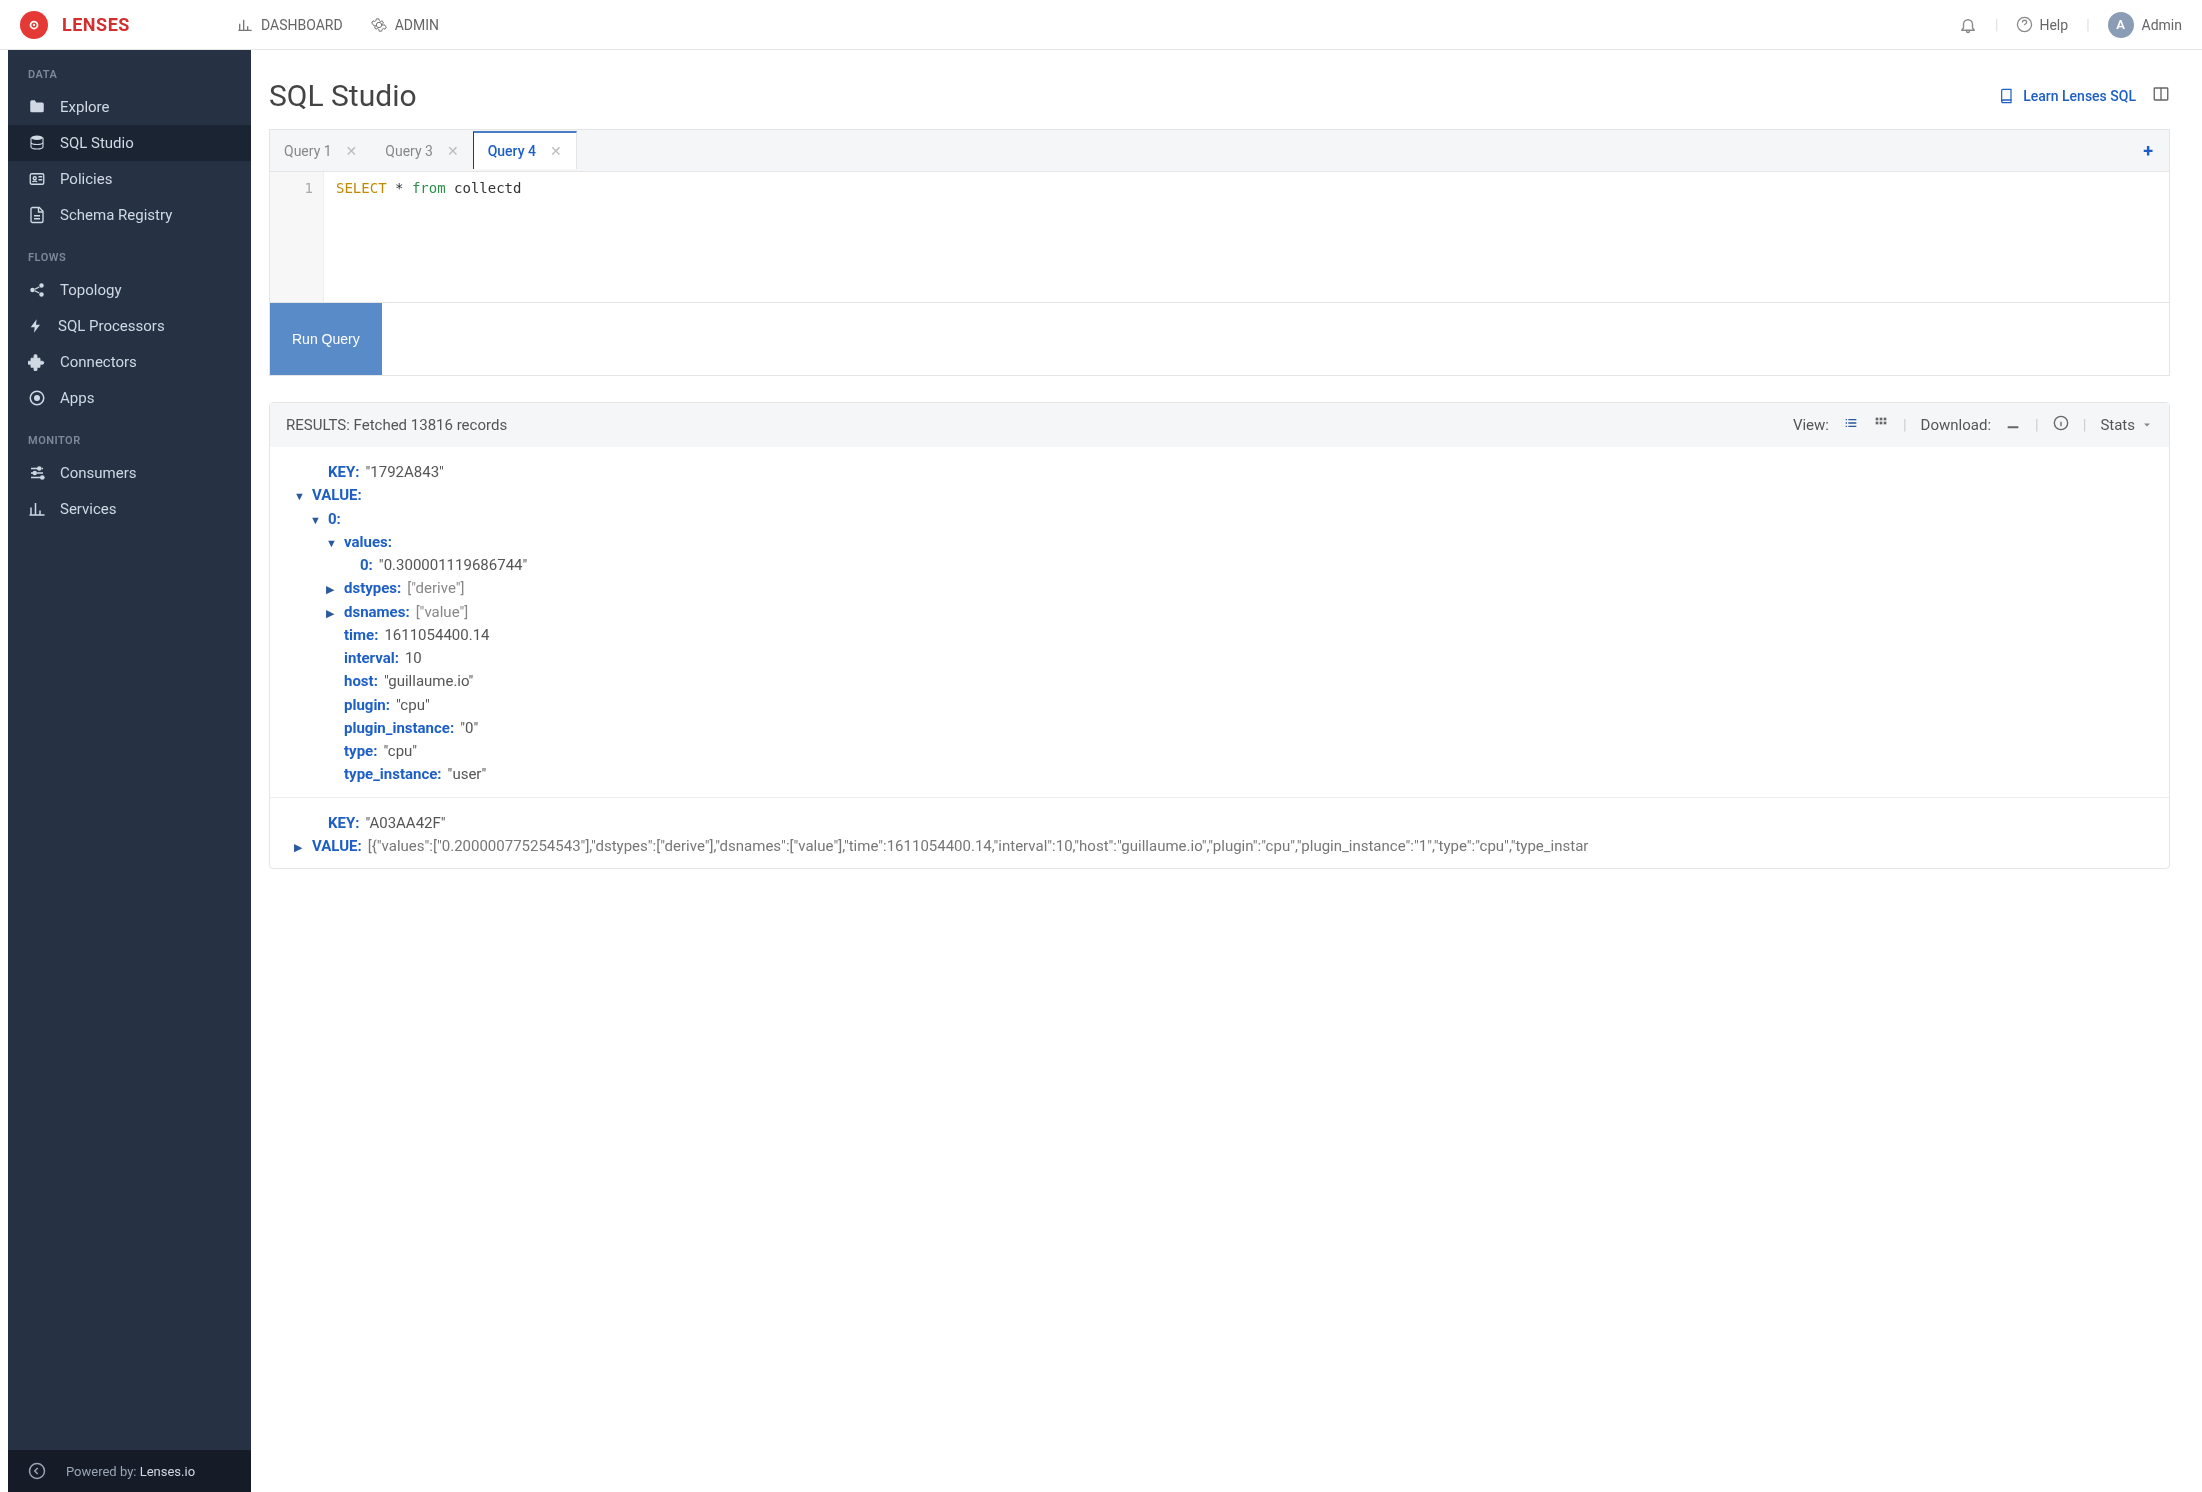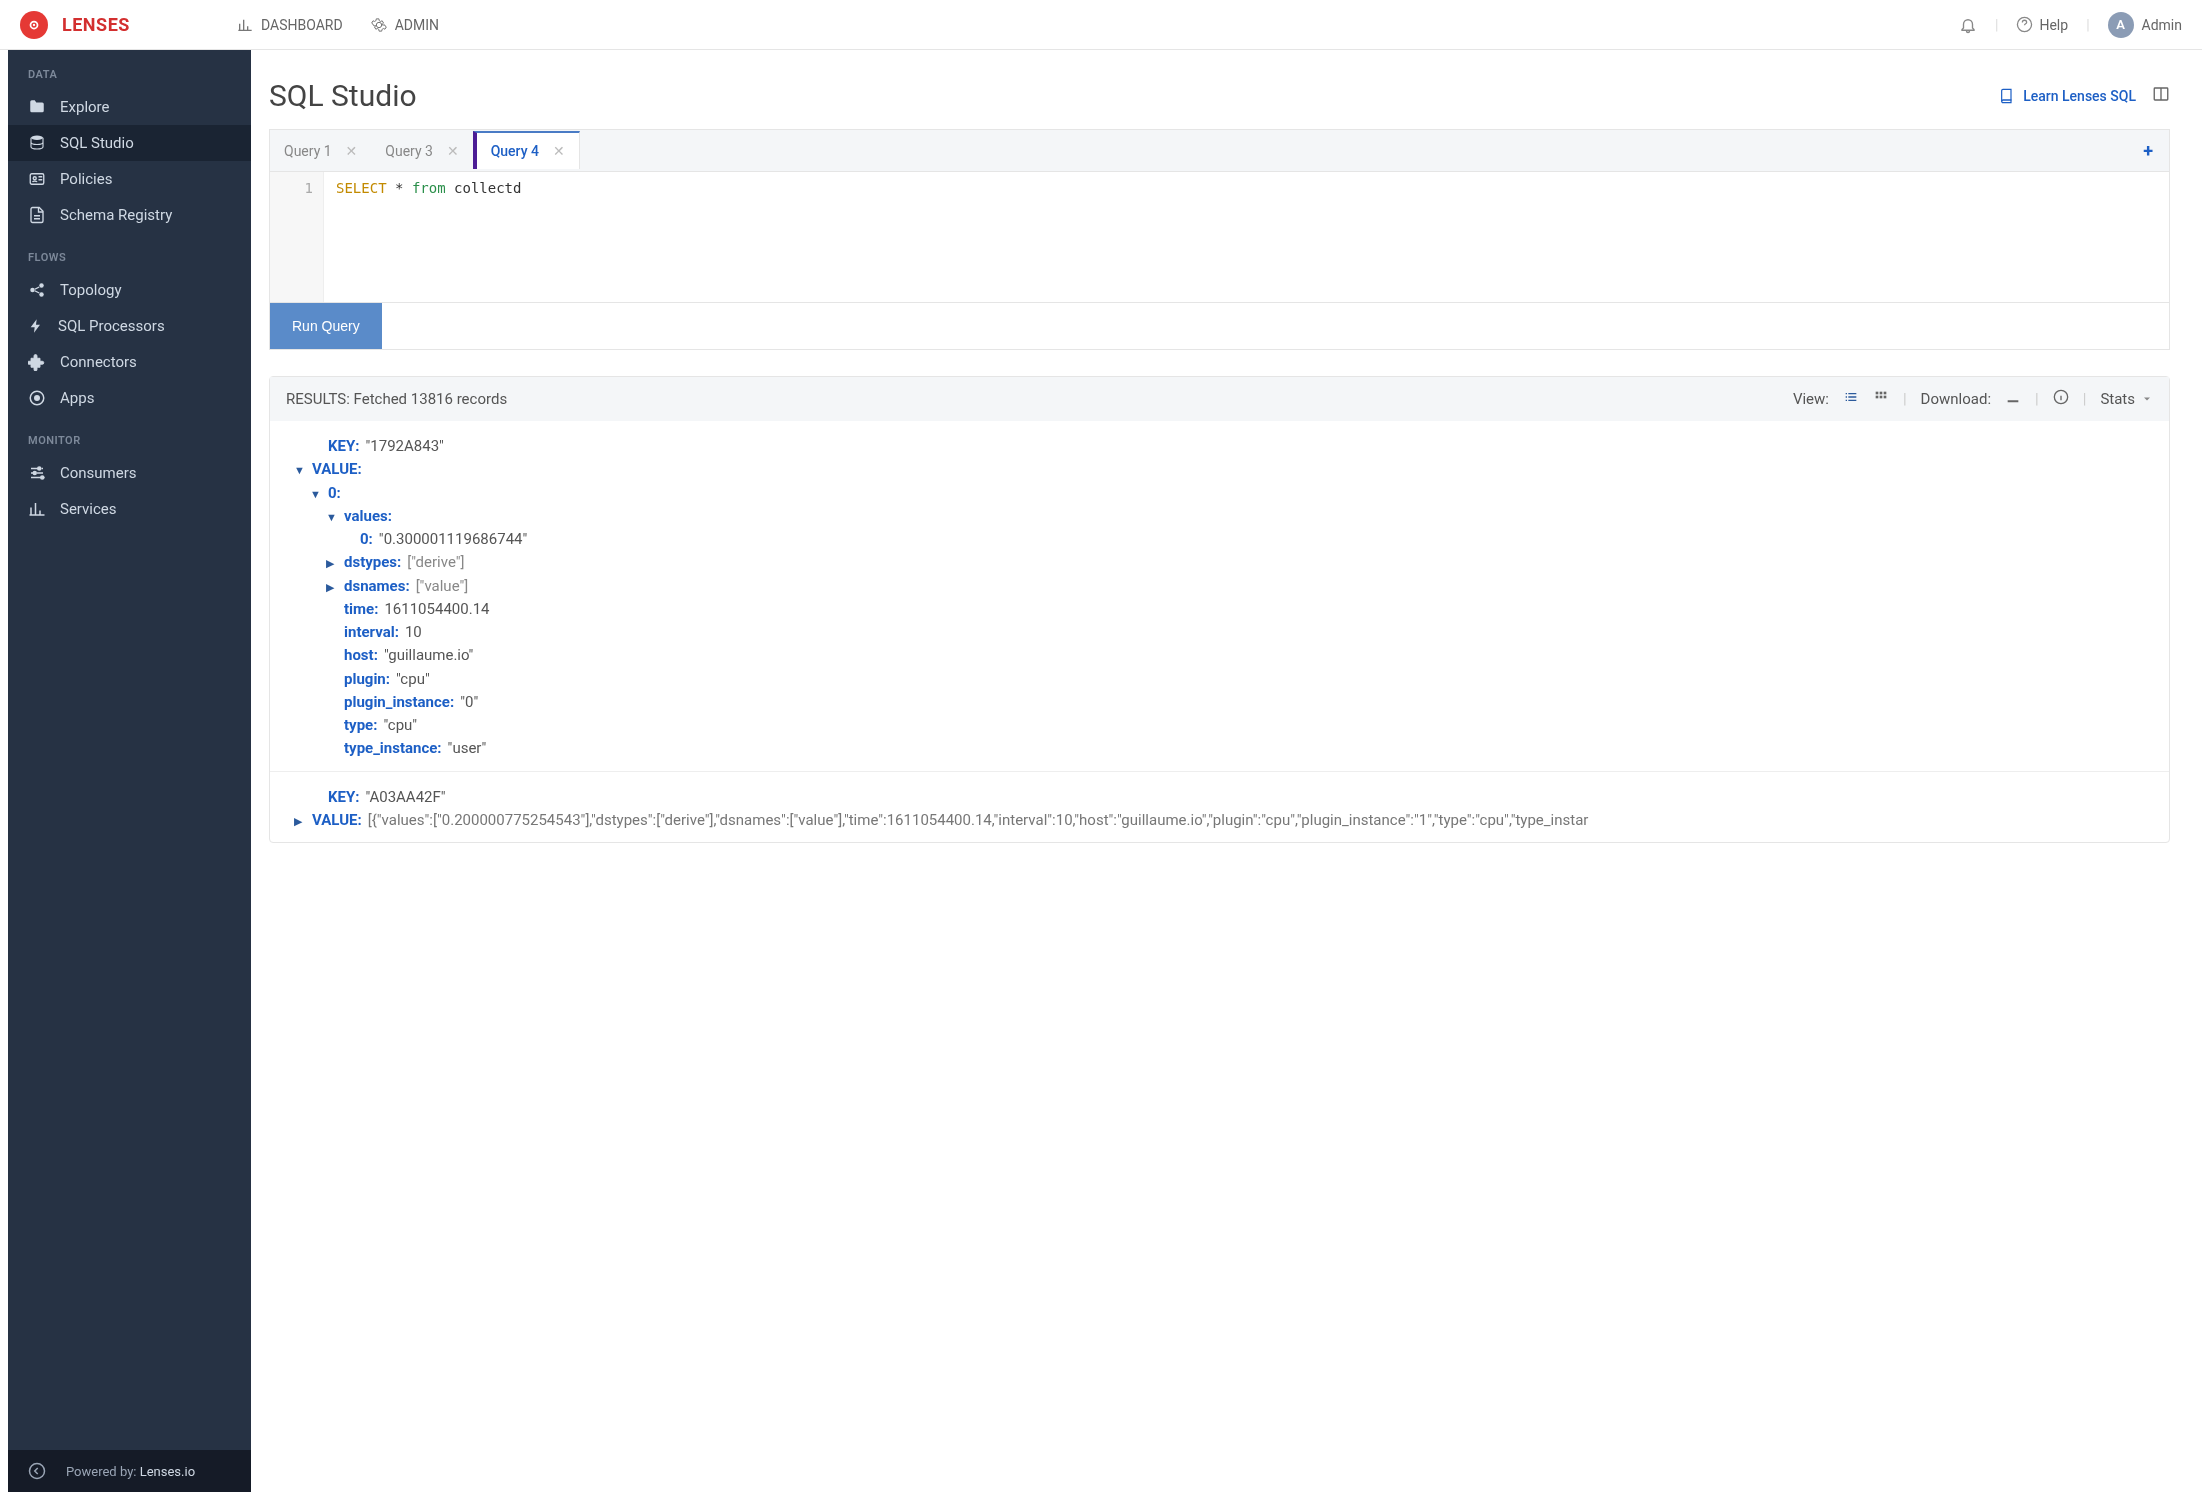--- a/index.html
+++ b/index.html
@@ -34,33 +34,33 @@
 .main { margin-left: 237px; padding: 28px 32px; }
 .page-header { display: flex; align-items: center; margin-bottom: 16px; }
 .page-title { font-size: 30px; font-weight: 400; color: #444; }
 .page-header-right { margin-left: auto; display: flex; align-items: center; gap: 16px; justify-content: center; }
 .learn-link { color: #1d5fc5; font-weight: 500; display: flex; align-items: center; gap: 8px; cursor: pointer; }
 .panel-btn { color: #666; cursor: pointer; }
 
 
 .tabs-bar { display: flex; align-items: center; background: #f4f6f8; border: 1px solid #e5e5e5; border-bottom: none; }
 .tab { display: flex; align-items: center; padding: 10px 14px; color: #888; cursor: pointer; gap: 14px; }
-.tab.active { background: #fff; color: #1d5fc5; font-weight: 500; border-top: 2px solid #4a7bc5; margin-top: -1px; border-left: 4px solid #4c1d95; border-right: 1px solid #e5e5e5; }
+.tab.active { background: #fff; color: #1d5fc5; font-weight: 500; border-top: 2px solid #4a7bc5; margin-top: -1px; border-left: 1px solid #4c1d95; border-right: 1px solid #e5e5e5; }
 .tab .close-x { color: #bbb; font-size: 14px; }
 .tab-add { margin-left: auto; padding: 10px 16px; color: #1d5fc5; font-size: 18px; font-weight: 700; cursor: pointer; }
 
 
 .editor-wrap { border: 1px solid #e5e5e5; }
 .editor { display: flex; background: #fff; min-height: 130px; font-family: "SF Mono", Menlo, Consolas, monospace; font-size: 14px; }
 .gutter { width: 54px; background: #f7f7f7; text-align: right; padding: 8px 10px 8px 0; color: #aaa; border-right: 1px solid #eee; }
 .code { padding: 8px 12px; white-space: pre; }
 .kw1 { color: #c28a00; }
 .kw2 { color: #2a8f4a; }
 .run-row { border-top: 1px solid #e5e5e5; }
-.run-btn { background: #5a8bc9; color: #fff; border: none; padding: 15px 22px; font-size: 14px; font-weight: 500; cursor: pointer; }
+.run-btn { background: #5a8bc9; color: #fff; border: none; padding: 28px 22px; font-size: 14px; font-weight: 500; cursor: pointer; }
 
 
 .results-panel { margin-top: 26px; border: 1px solid #e5e5e5; border-radius: 4px; }
 .results-bar { background: #f4f6f8; padding: 12px 16px; display: flex; align-items: center; color: #555; font-size: 15px; }
 .results-bar-right { margin-left: auto; display: flex; align-items: center; gap: 14px; }
 .bar-sep { color: #ccc; }
 .bar-icon { color: #666; cursor: pointer; }
 
 .record { padding: 14px 10px 10px; border-bottom: 1px solid #eee; font-size: 15px; }
 .record:last-child { border-bottom: none; }

